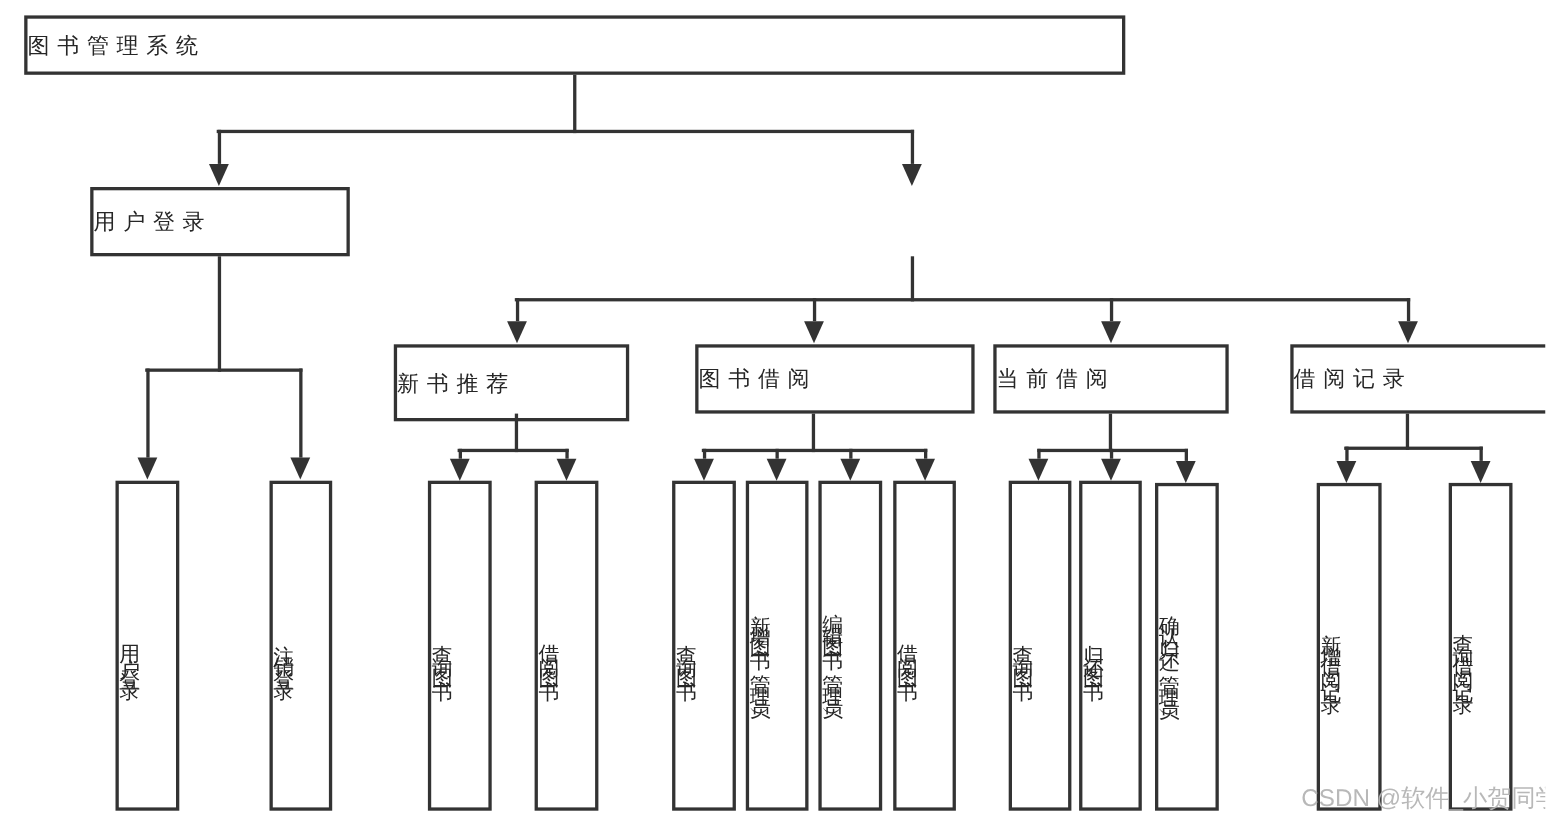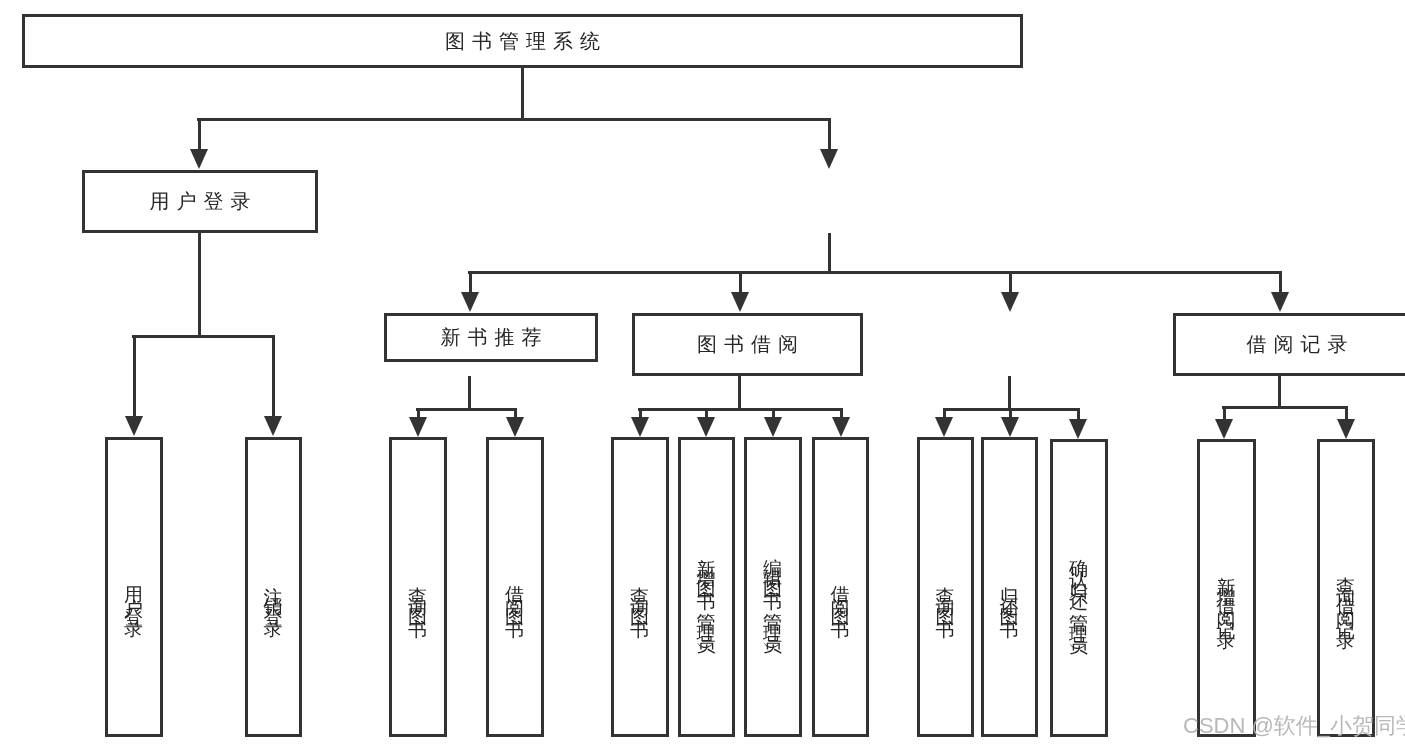--- a/index.html
+++ b/index.html
@@ -16,21 +16,20 @@
     background:#ffffff;
     overflow:hidden;
   }
   .box{
     position:absolute;
     box-sizing:border-box;
     border:3px solid var(--line);
     background:#ffffff;
     display:flex;
     align-items:center;
-    justify-content:center;
     color:var(--text);
     font-family:Liberation Serif, serif;
   }
   .hlabel{
     font-size:20px;
     letter-spacing:7px;
     margin-right:-7px;
     white-space:nowrap;
     color:var(--text);
   }
@@ -76,25 +75,28 @@
 <div id="canvas">
 
   <div class="box" style="left:22px;top:14px;width:1001px;height:54px;">
     <span class="hlabel">图书管理系统</span>
   </div>
 
   <div class="box" style="left:82px;top:170px;width:236px;height:63px;">
     <span class="hlabel">用户登录</span>
   </div>
 
-  <div class="box" style="left:384px;top:313px;width:214px;height:49px;">
+  <div class="box" style="left:358px;top:313px;width:214px;height:70px;">
     <span class="hlabel">新书推荐</span>
   </div>
-  <div class="box" style="left:632px;top:313px;width:231px;height:63px;">
+  <div class="box" style="left:632px;top:313px;width:254px;height:63px;">
     <span class="hlabel">图书借阅</span>
+  </div>
+  <div class="box" style="left:903px;top:313px;width:214px;height:63px;">
+    <span class="hlabel">当前借阅</span>
   </div>
   <div class="box" style="left:1173px;top:313px;width:248px;height:63px;">
     <span class="hlabel">借阅记录</span>
   </div>
 
   <div class="box vbox" style="left:105px;top:437px;width:58px;height:300px;">
     <span class="vlabel">用户登录</span>
   </div>
   <div class="box vbox" style="left:245px;top:437px;width:57px;height:300px;">
     <span class="vlabel">注销登录</span>

